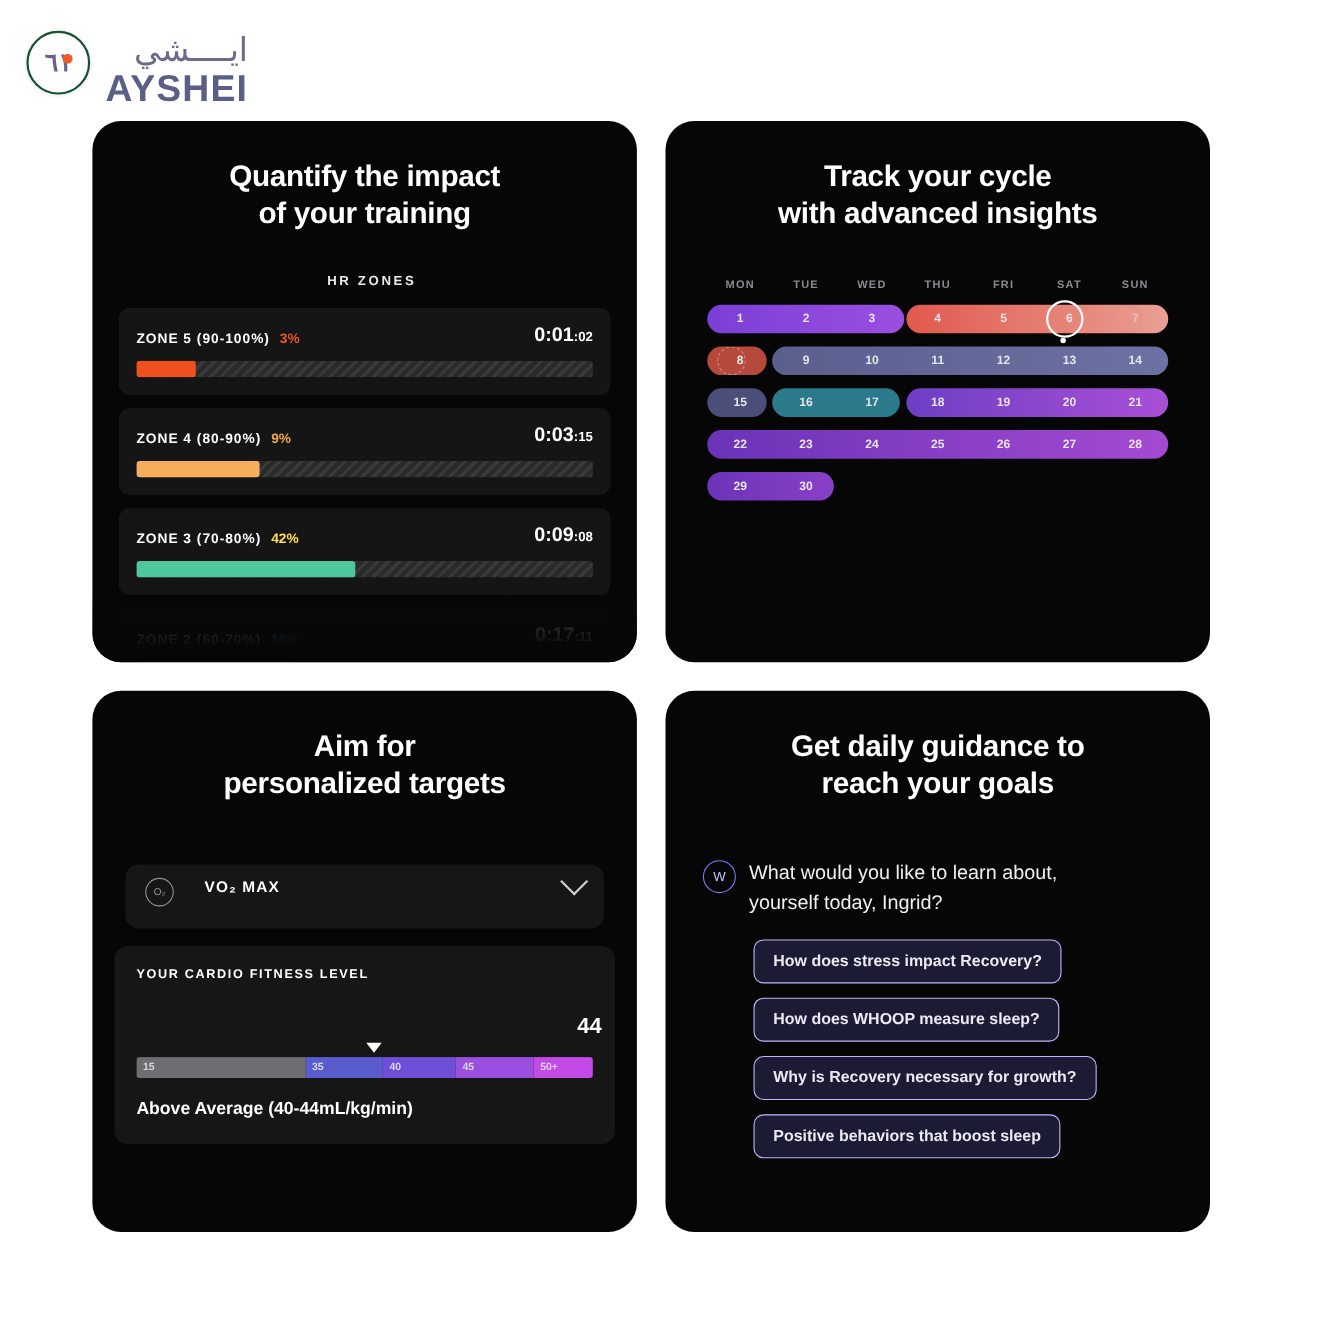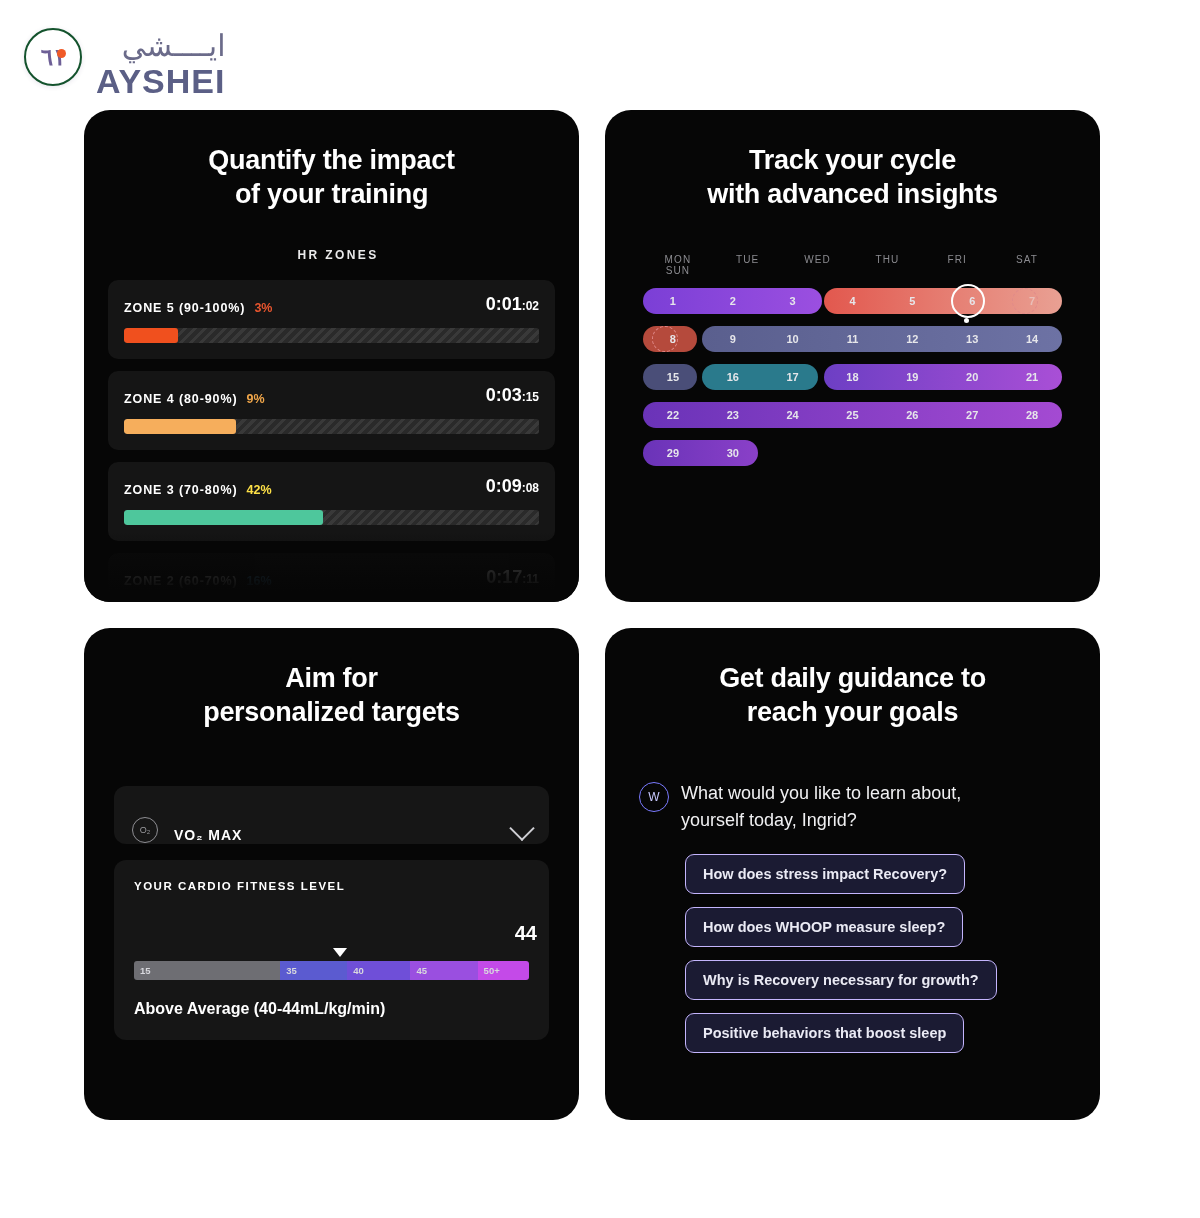--- a/index.html
+++ b/index.html
@@ -90,22 +90,22 @@
   .zone.faded { opacity: .35; }
   .fade-mask {
     position: absolute; left: 0; right: 0; bottom: 0; height: 70px;
     background: linear-gradient(to bottom, rgba(6,6,6,0) 0%, #060606 85%);
     pointer-events: none;
   }
 
   
   .cal { margin: 42px 38px 0; }
   .cal-days {
-    display: grid; grid-template-columns: repeat(6, 1fr);
-    font-size: 10px; font-weight: 400; letter-spacing: 1.1px;
+    display: grid; grid-template-columns: repeat(7, 1fr);
+    font-size: 10px; font-weight: 700; letter-spacing: 1.1px;
     color: #8b8b90; text-align: center; margin-bottom: 12px;
   }
   .cal-row {
     display: grid; grid-template-columns: repeat(7, 1fr);
     height: 26px; margin-bottom: 12px; position: relative;
   }
   .cal-cell {
     display: flex; align-items: center; justify-content: center;
     font-size: 11px; font-weight: 600; color: #e6e6ea;
     position: relative; z-index: 2;
@@ -122,42 +122,43 @@
     border: 1px dashed #e08a8a; top: 0; z-index: 3;
   }
   .cal-dot {
     position: absolute; width: 5px; height: 5px; border-radius: 50%;
     background: #fff; z-index: 4;
   }
 
   
   .vo2-select {
     margin: 56px 30px 0; height: 58px; background: #161616;
-    border-radius: 12px; display: flex; align-items: flex-end;
-    padding: 1px 18px;
+    border-radius: 12px; display: flex; align-items: flex-start;
+    padding: 12px 18px;
+    gap: 12px;
   }
   .vo2-icon {
     width: 26px; height: 26px; border-radius: 50%;
     border: 1.4px solid #8e8e93; position: relative; flex: none;
   }
   .vo2-icon::after {
     content: "O₂"; position: absolute; inset: 0;
     display: flex; align-items: center; justify-content: center;
     font-size: 9px; color: #9a9a9e;
   }
   .vo2-name {
     margin-left: 16px; font-size: 14px; font-weight: 700; letter-spacing: 1px;
   }
   .chev {
     margin-left: auto; width: 18px; height: 18px;
     border-right: 2.4px solid #cfcfd4; border-bottom: 2.4px solid #cfcfd4;
     transform: rotate(45deg) translate(-4px,-4px);
   }
   .fitness-card {
-    margin: 16px 30px 0; background: #161616; border-radius: 12px;
+    margin: 16px 20px 0; background: #161616; border-radius: 12px;
     padding: 20px 20px 22px;
   }
   .fitness-title {
     font-size: 11.5px; font-weight: 700; letter-spacing: 1.5px; color: #fff;
   }
   .fitness-value {
     text-align: right; font-size: 20px; font-weight: 700;
     margin-top: 30px; position: relative; left: 8px;
   }
   .marker {

